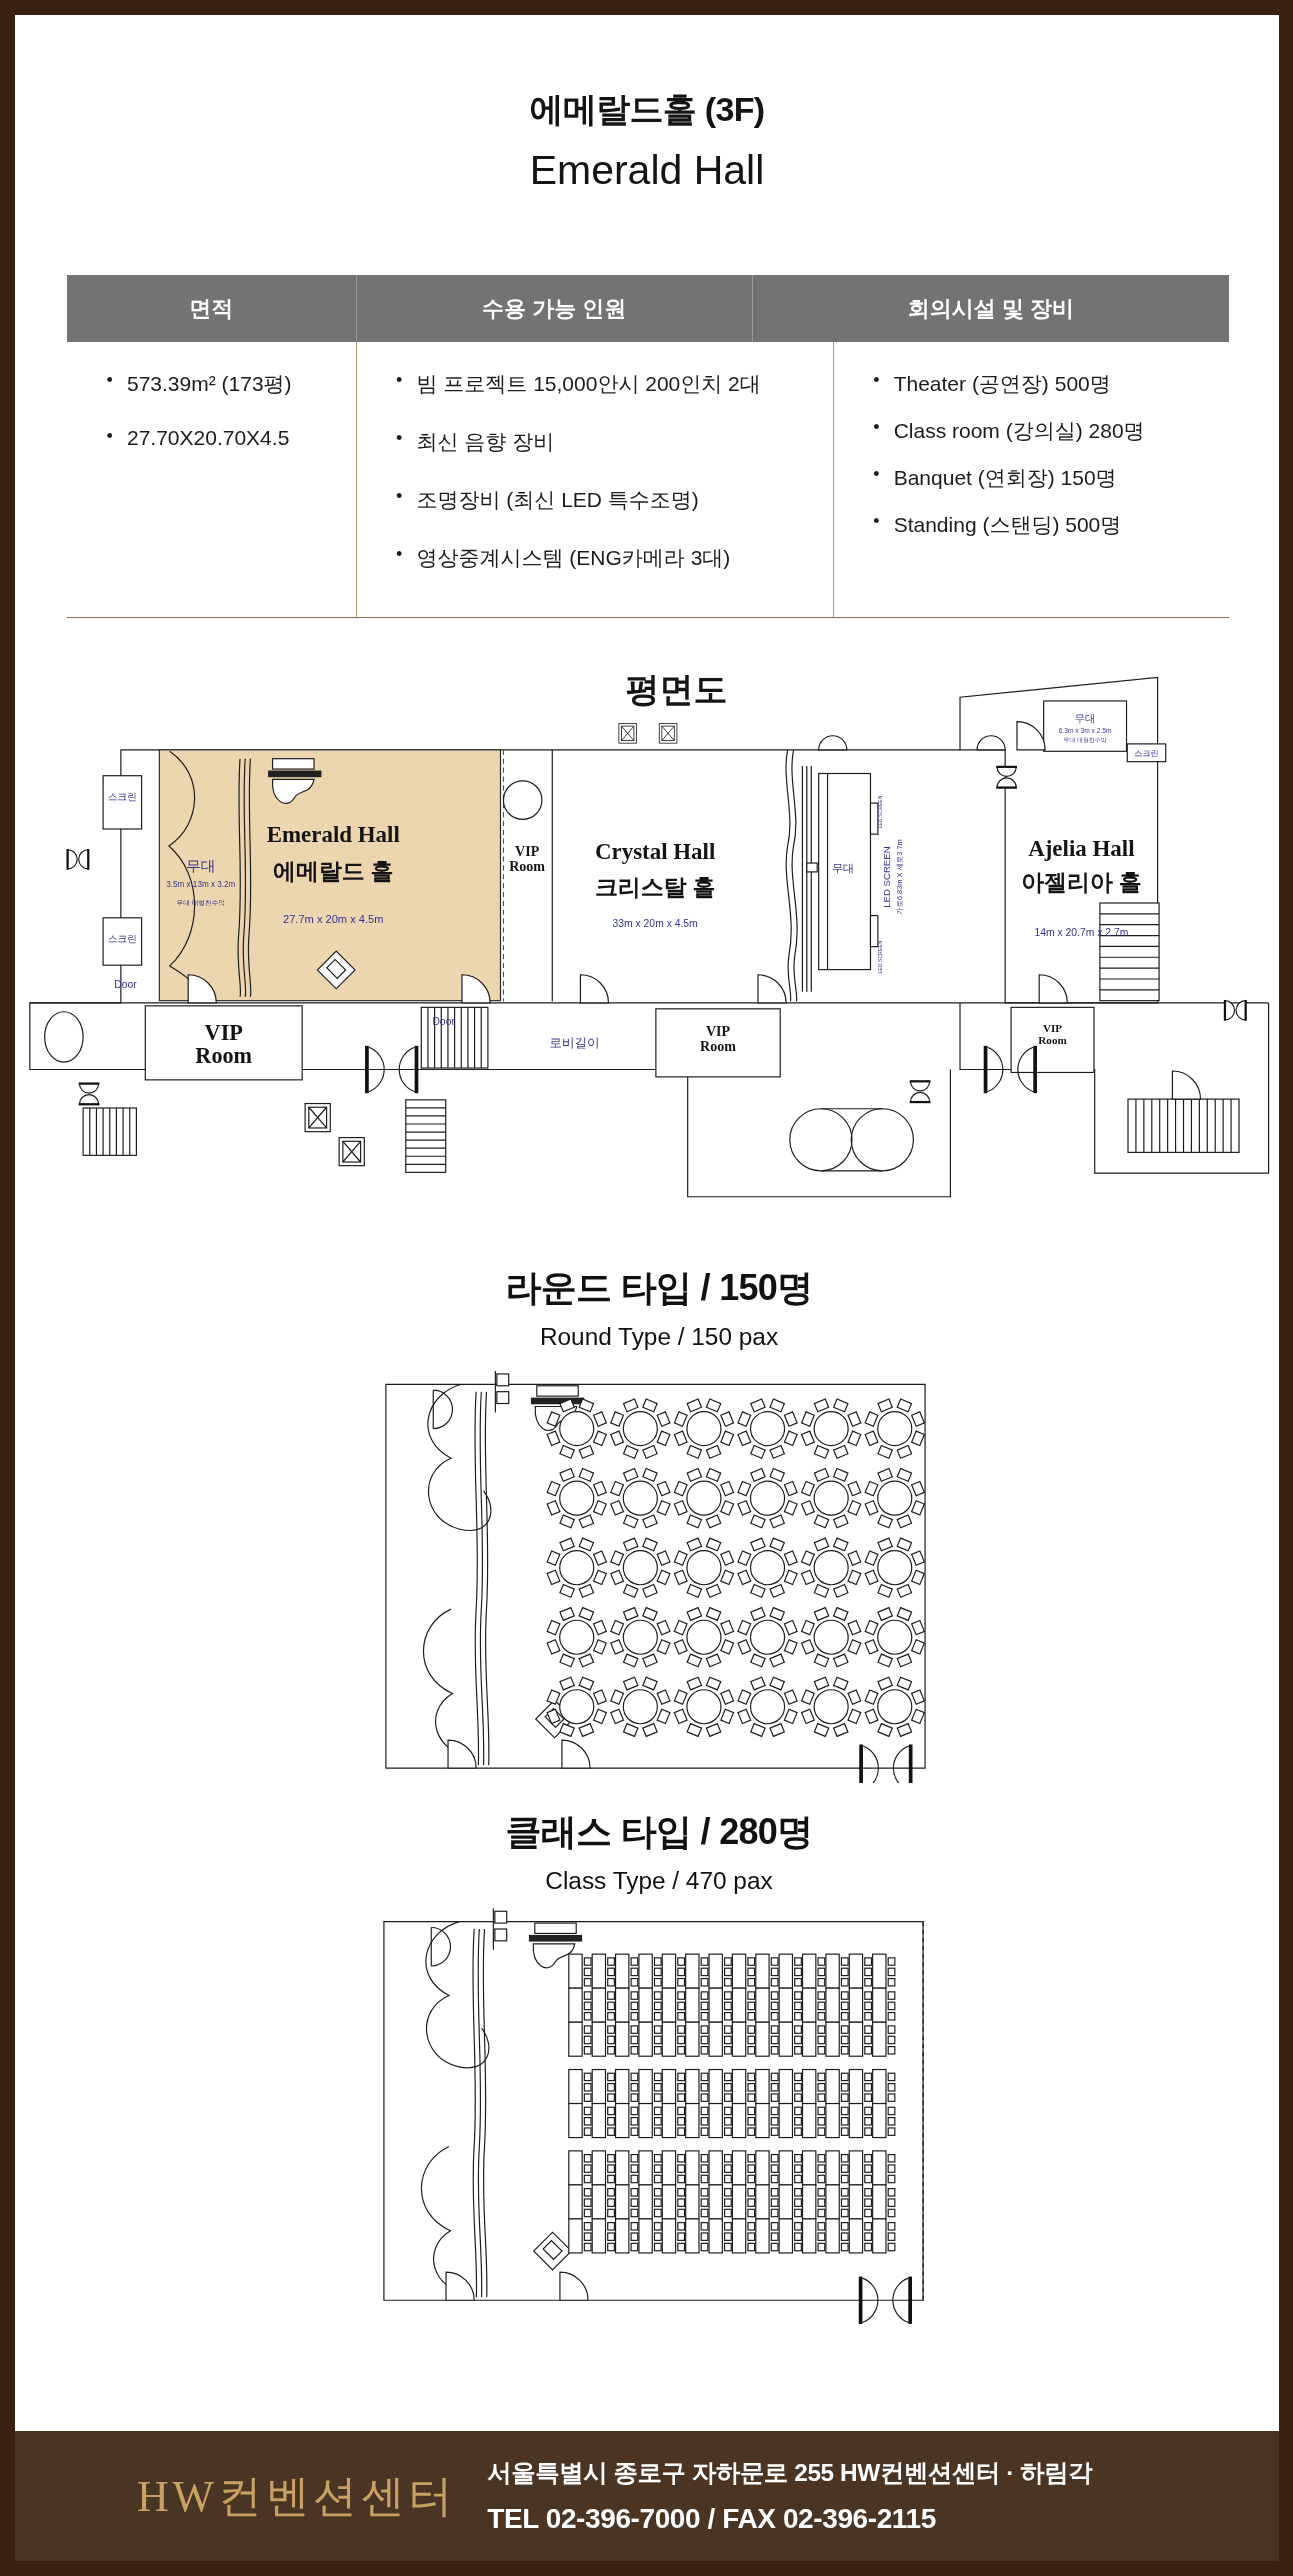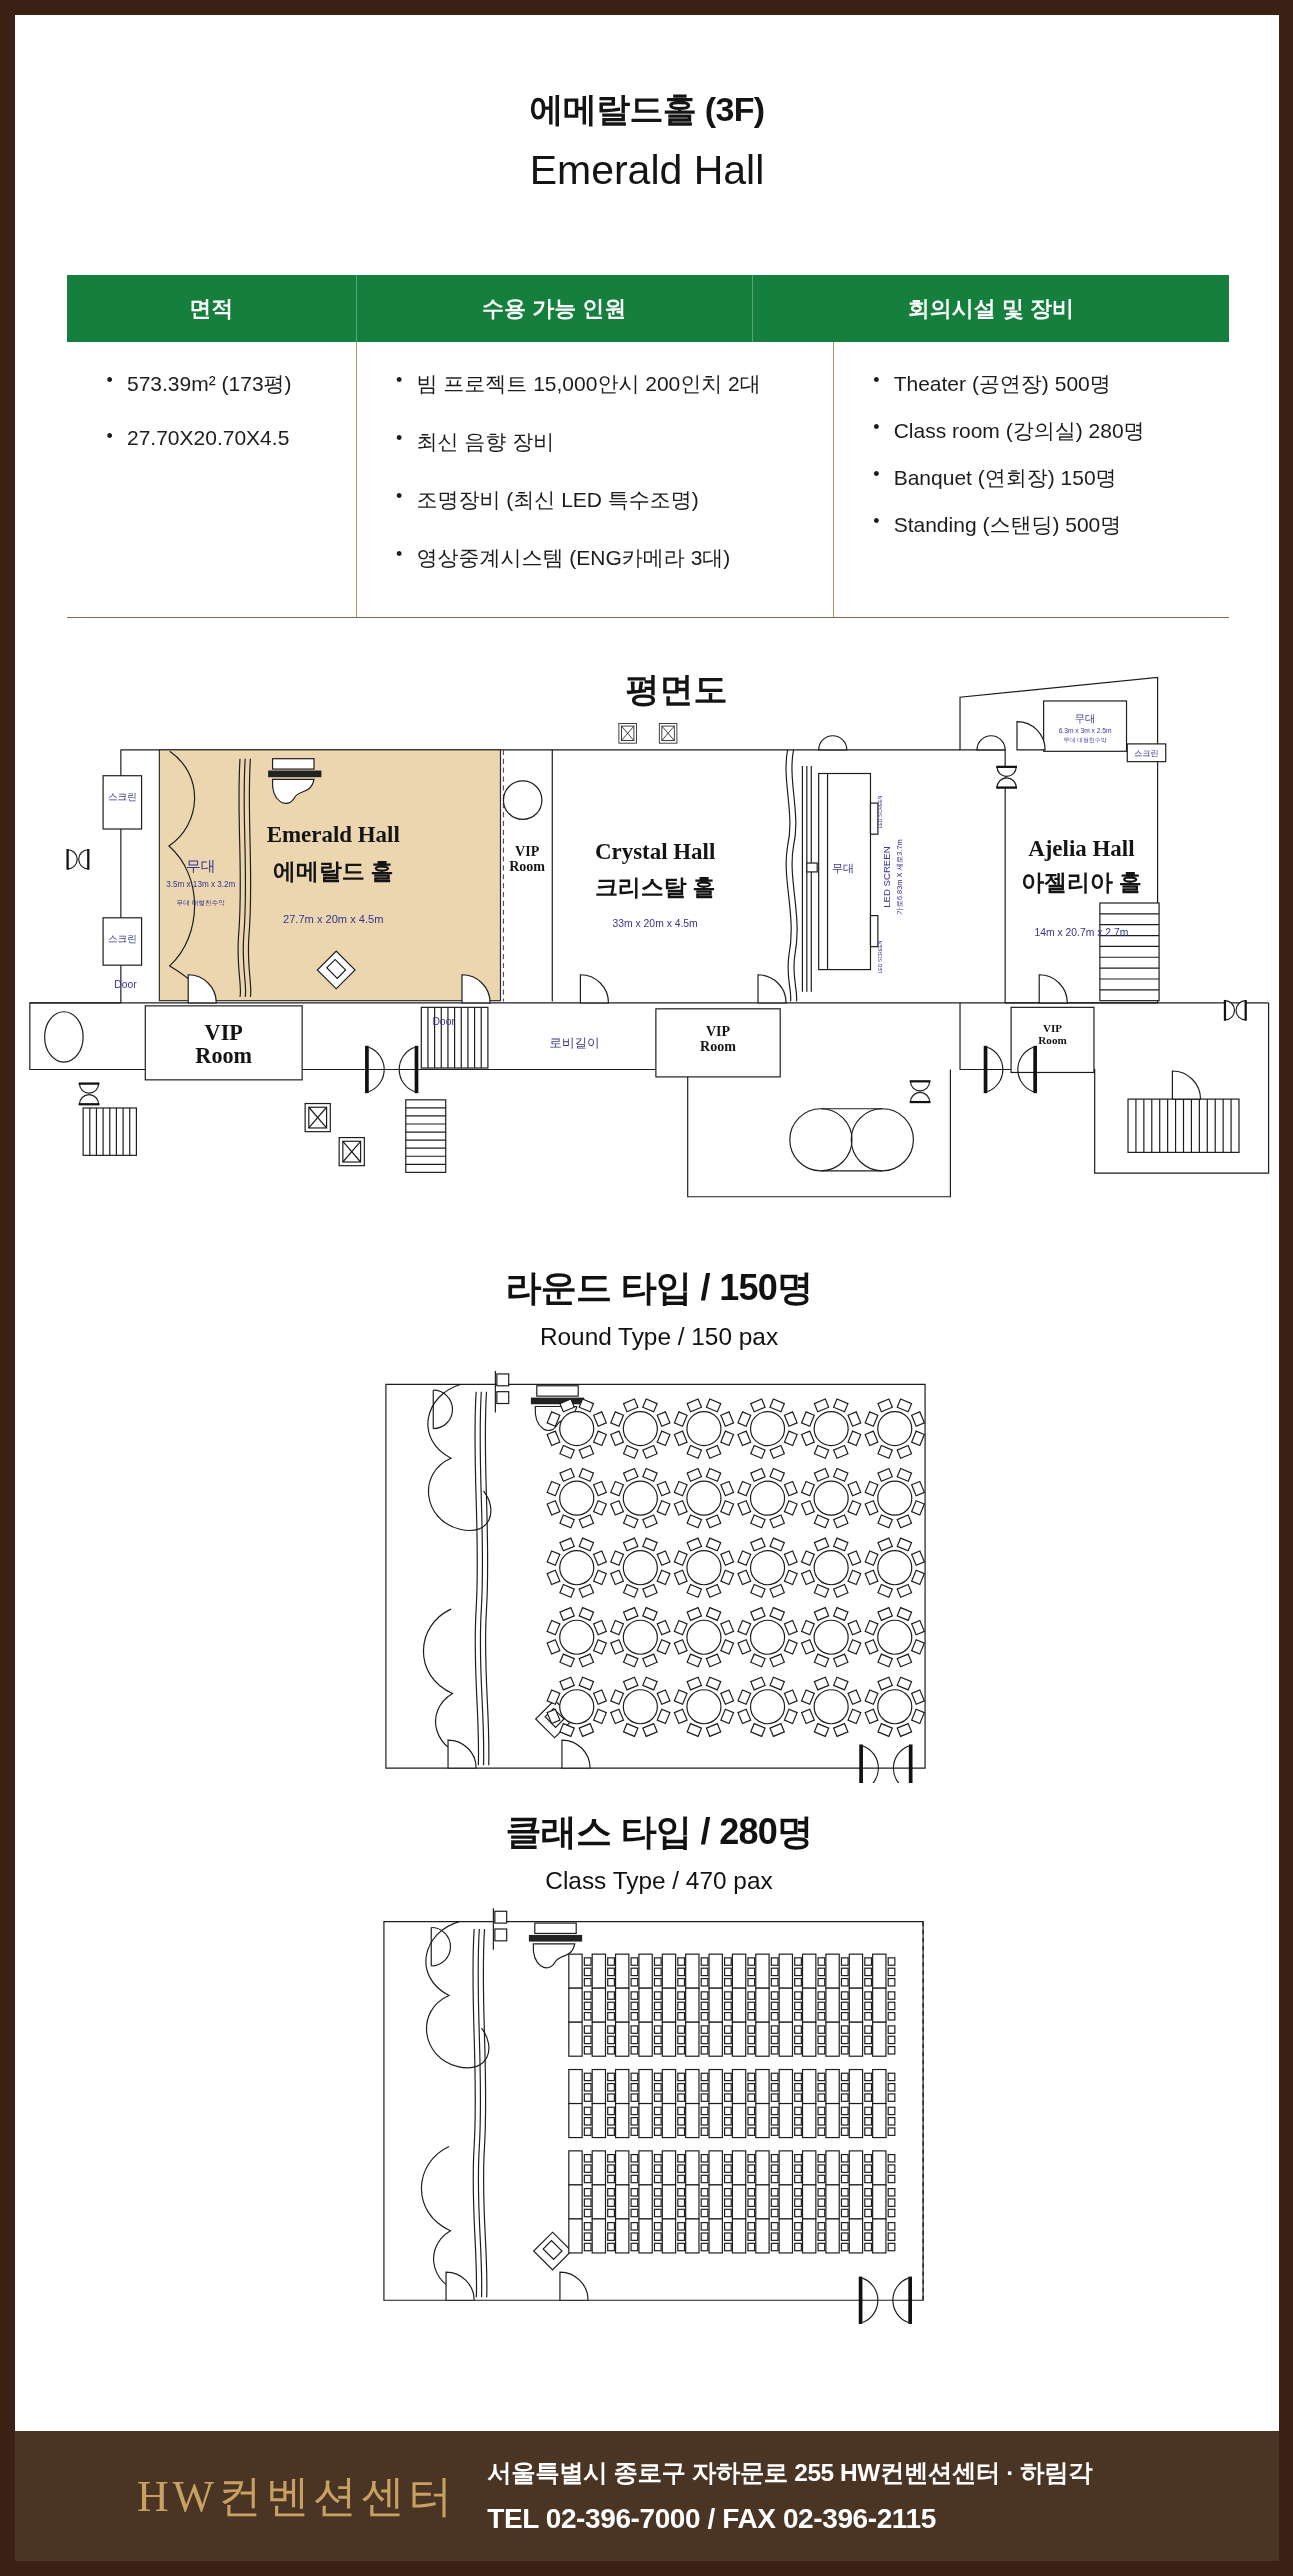--- a/index.html
+++ b/index.html
@@ -8,21 +8,21 @@
   .frame{position:absolute;inset:0;border:15px solid #3A2113;pointer-events:none;z-index:50;}
 
   
   .title-ko{position:absolute;top:87px;left:0;width:100%;margin:0;text-align:center;
             font-size:34px;font-weight:600;color:#141414;letter-spacing:-0.7px;}
   .title-en{position:absolute;top:147px;left:0;width:100%;margin:0;text-align:center;
             font-size:41px;font-weight:500;color:#141414;letter-spacing:0;}
 
   
   .info-table{position:absolute;left:67px;top:275px;width:1162px;}
-  .thead{display:flex;height:67px;background:#15803d;color:#fff;}
+  .thead{display:flex;height:67px;background:#737373;color:#fff;}
   .th{display:flex;align-items:center;justify-content:center;font-size:22px;font-weight:700;}
   .th+.th{border-left:0.7px solid rgba(255,255,255,0.28);}
   .tbody{display:flex;border-bottom:1.5px solid #8A6A4F;min-height:222px;}
   .td{padding-top:28px;padding-bottom:15px;}
   .td+.td{border-left:0.7px solid #AE9271;}
   .c1{width:289px;} .c2{width:477px;} .c3{width:396px;}
   .info-table ul{list-style:none;margin:0;padding:0 0 0 38px;}
   .info-table li{position:relative;font-size:21px;color:#1c1c1c;padding-left:22px;}
   .info-table li::before{content:"•";position:absolute;left:1.5px;top:0;font-size:18px;}
   .c1 li{margin-bottom:28px;} .c2 li{margin-bottom:30px;} .c3 li{margin-bottom:19px;}

